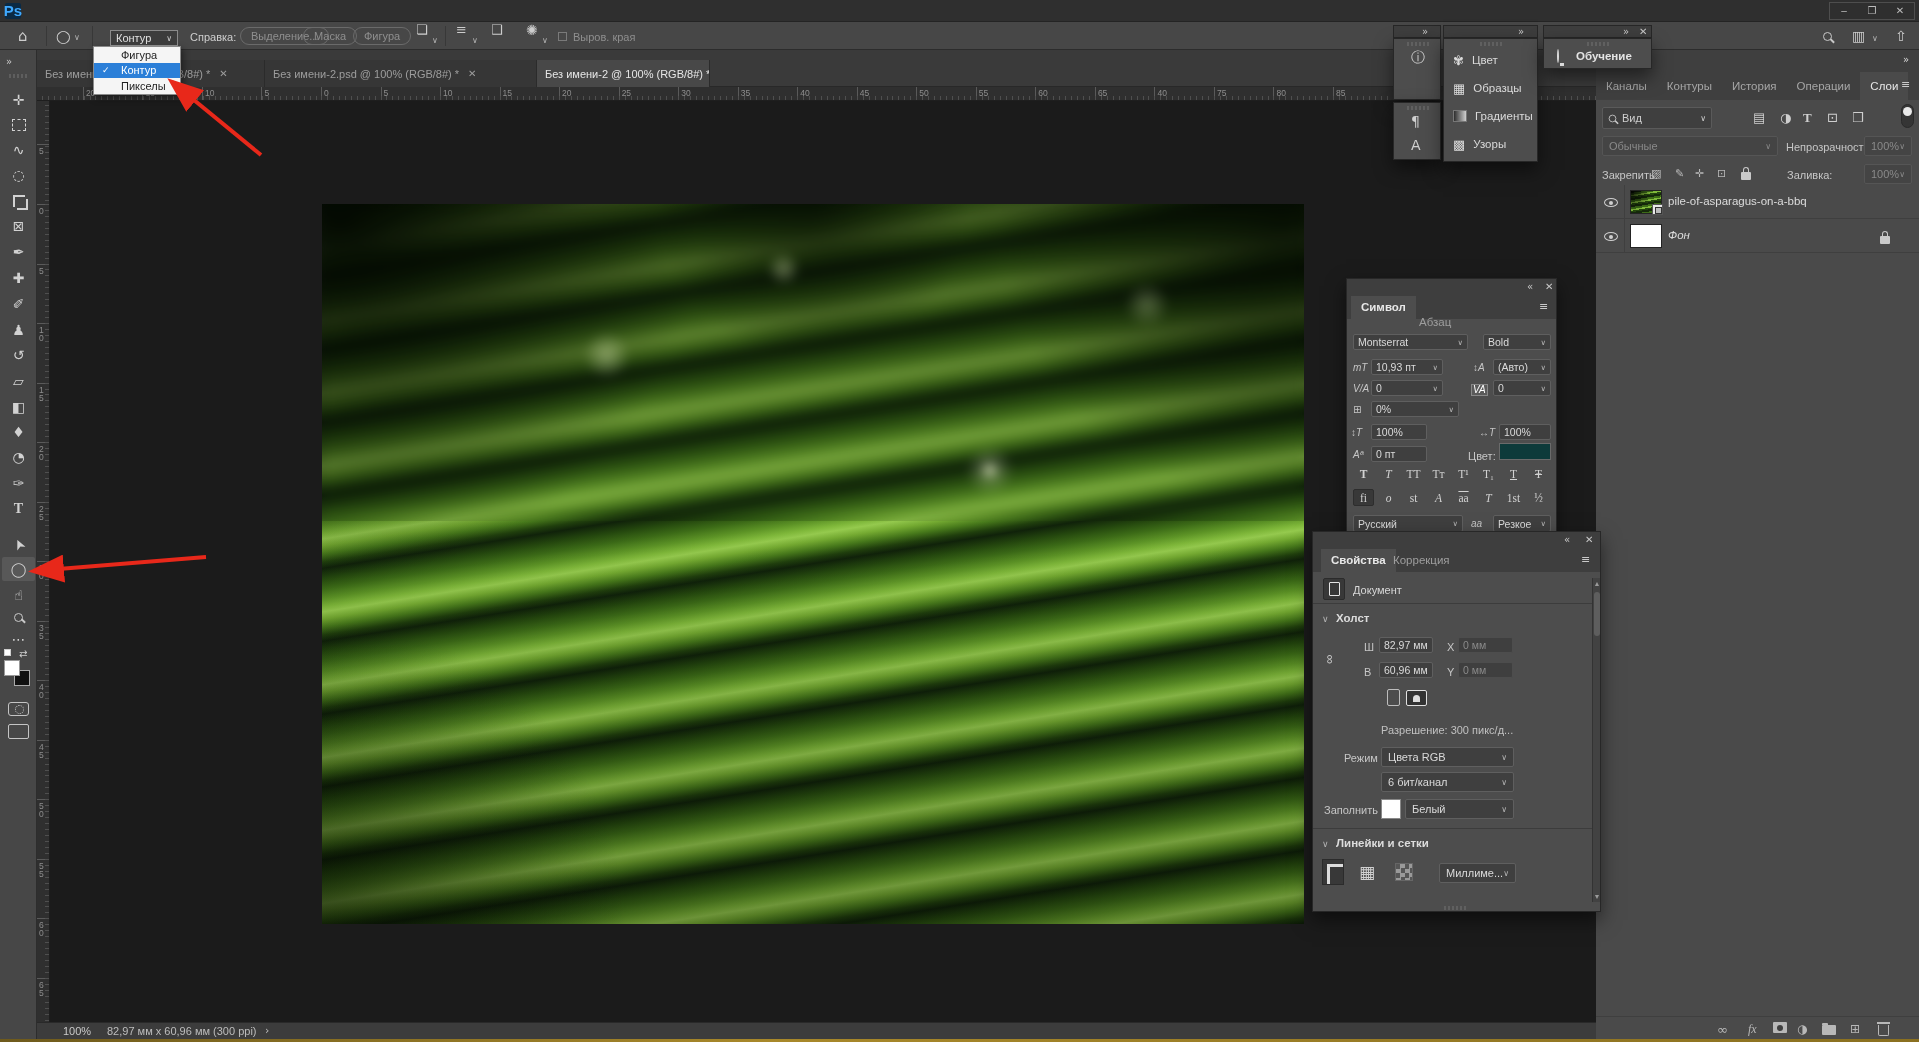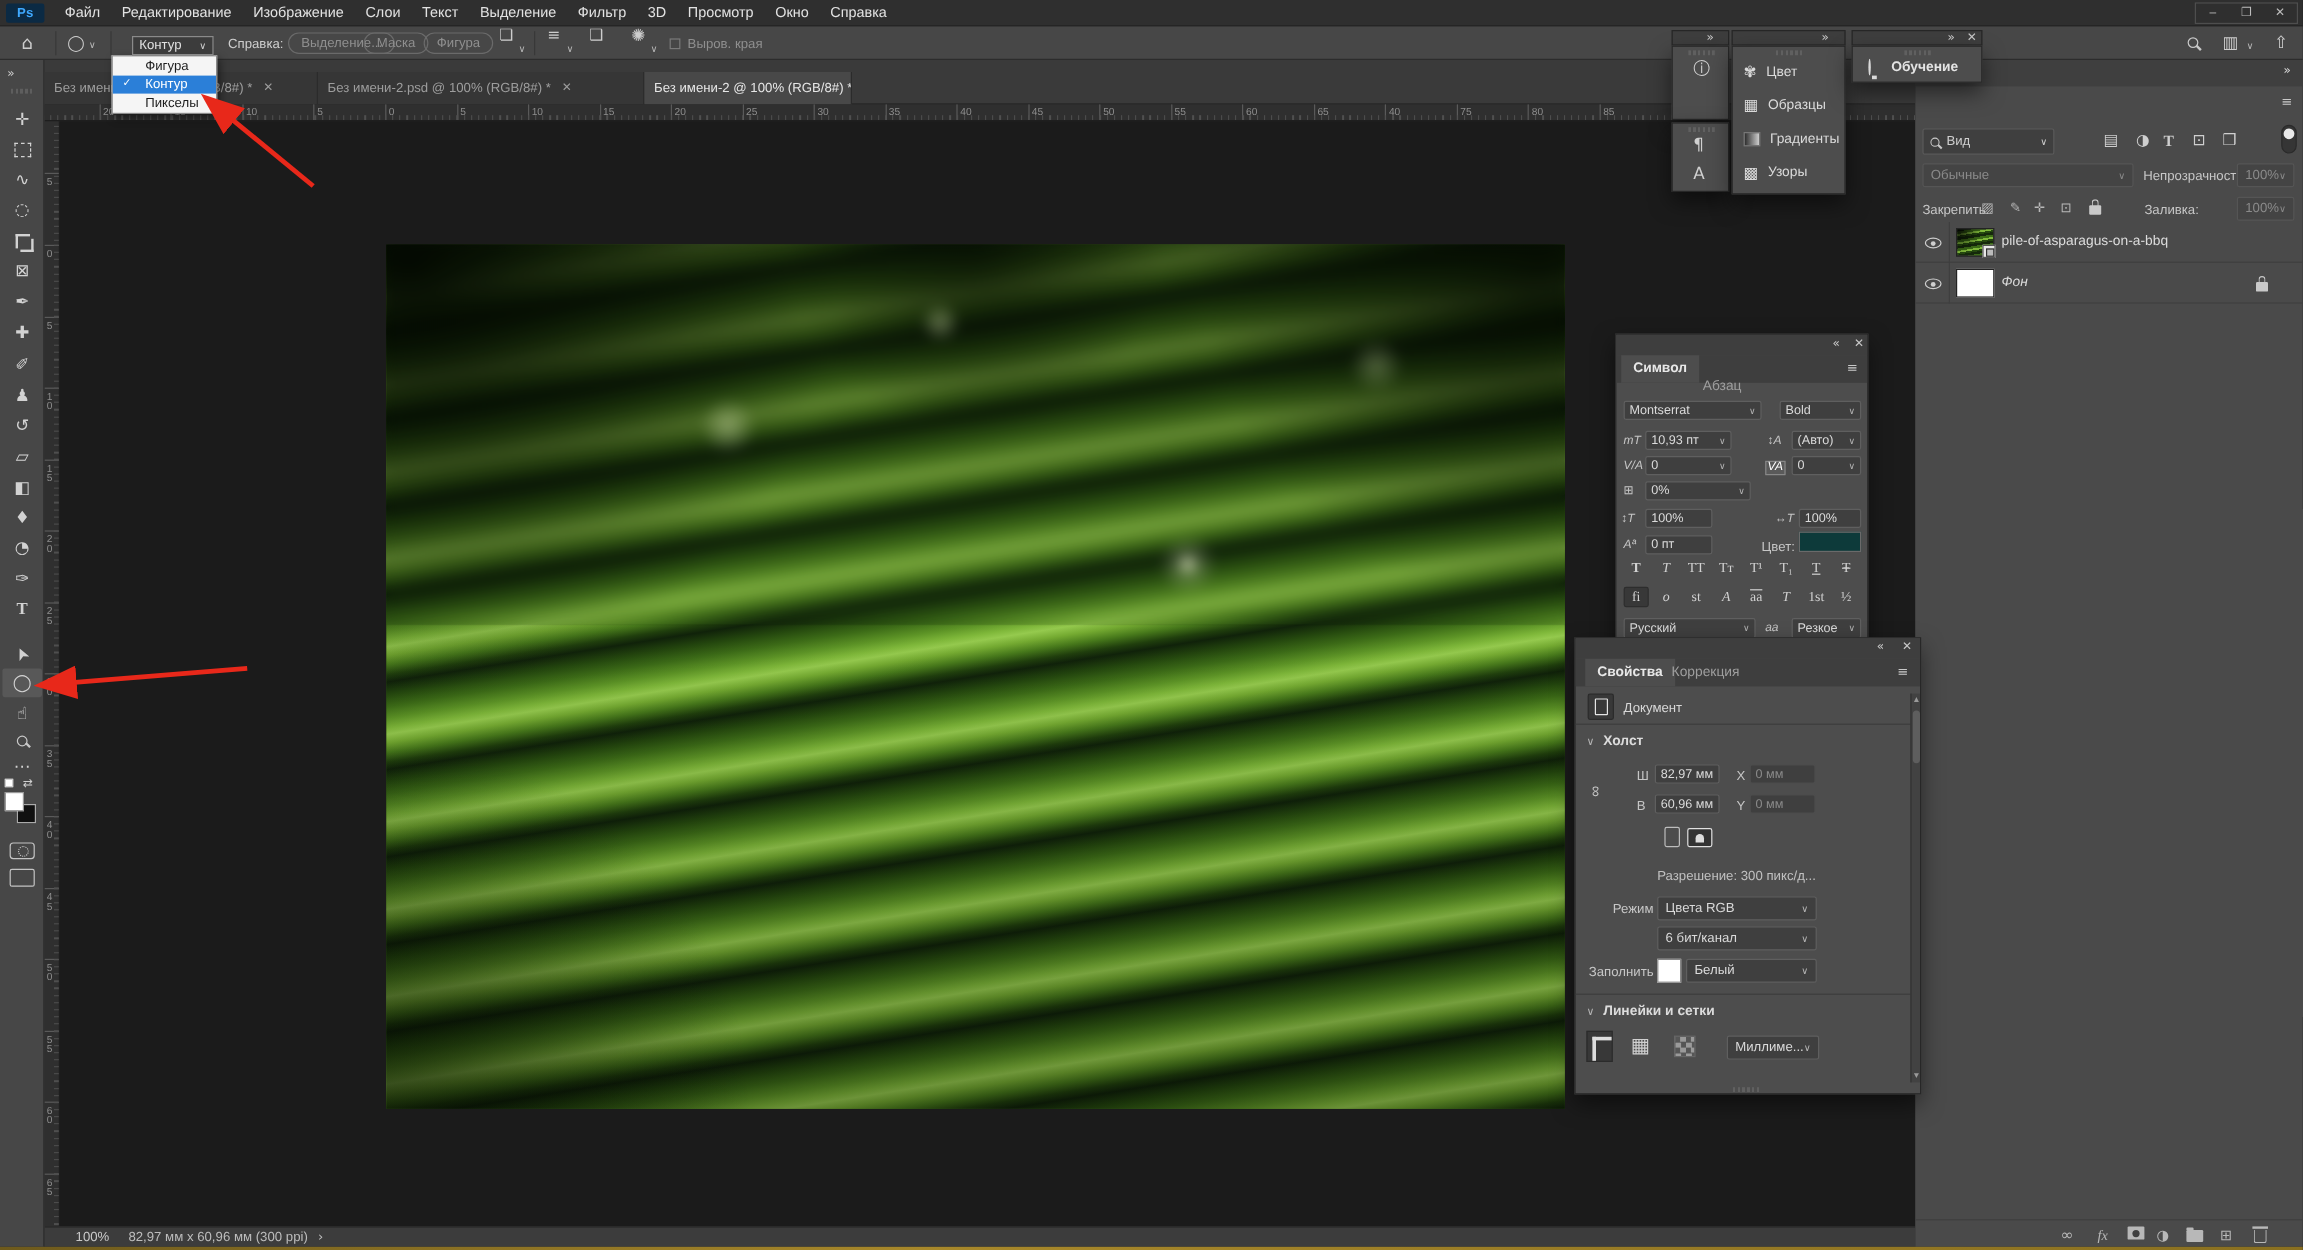--- a/index.html
+++ b/index.html
@@ -1,21 +1,21 @@
 <!DOCTYPE html>
 <html style="--accent: #2b7fd8;"><head>
 <meta charset="utf-8">
 <style>
   html,body{margin:0;padding:0;width:1919px;height:1042px;overflow:hidden;background:#1b1b1b;
     font-family:"Liberation Sans","DejaVu Sans",sans-serif;font-size:11px;color:#d6d6d6;}
   *{box-sizing:border-box;}
   .g{font-family:"DejaVu Sans",sans-serif;}
   
   #menubar{position:absolute;left:0;top:0;width:1919px;height:22px;background:#2f2f2f;border-bottom:1px solid #242424;display:flex;align-items:center;z-index:10;}
-  .pslogo{width:32px;height:16px;margin:0 8px 0 5px;background:#0b2a44;color:#3fa9ff;font-size:11px;font-weight:bold;border-radius:2px;display:flex;align-items:center;justify-content:center;}
+  .pslogo{width:16px;height:16px;margin:0 8px 0 5px;background:#0b2a44;color:#3fa9ff;font-size:15px;font-weight:bold;border-radius:2px;display:flex;align-items:center;justify-content:center;}
   .mitem{padding:0 9px;height:22px;line-height:21px;font-size:12px;color:#e2e2e2;white-space:nowrap;}
   #wincontrols{position:absolute;right:4px;top:2px;display:flex;border:1px solid #4e4e4e;}
   .wc{width:28px;height:16px;line-height:15px;text-align:center;color:#bdbdbd;font-size:10px;}
   
   #optionsbar{position:absolute;left:0;top:22px;width:1919px;height:28px;background:#474747;border-bottom:1px solid #2c2c2c;z-index:10;}
   #optionsbar .sep{position:absolute;top:4px;width:1px;height:20px;background:#383838;}
   .opticon{position:absolute;color:#cdcdcd;font-size:13px;line-height:16px;}
   .optchev{position:absolute;color:#b5b5b5;font-size:8px;}
   .optbtn{position:absolute;top:5px;height:18px;border:1px solid #6a6a6a;border-radius:10px;color:#8f8f8f;font-size:11px;line-height:16px;padding:0 10px;white-space:nowrap;}
   #modectl{position:absolute;left:110px;top:30px;width:68px;height:16px;background:#3c3c3c;border:1px solid #8a8a8a;display:flex;align-items:center;padding:0 5px;font-size:11px;color:#e0e0e0;z-index:61;}
@@ -153,33 +153,20 @@
   .mrow .ml{padding-left:6px;}
   .mrow.sel{background:var(--accent,#2b7fd8);color:#fff;}
   #annot{position:absolute;left:0;top:0;z-index:70;pointer-events:none;}
   #taskline{position:absolute;left:0;top:1039px;width:1919px;height:3px;background:linear-gradient(90deg,#6e5a1c,#a8882a 40%,#8a7020);z-index:80;}
 </style>
 </head>
 <body>
 
 <div id="menubar">
   <div class="pslogo">Ps</div>
-  <div id="menuitems" style="display:flex;">
-      <div class="mitem">Файл</div>
-      <div class="mitem">Редактирование</div>
-      <div class="mitem">Изображение</div>
-      <div class="mitem">Слои</div>
-      <div class="mitem">Текст</div>
-      <div class="mitem">Выделение</div>
-      <div class="mitem">Фильтр</div>
-      <div class="mitem">3D</div>
-      <div class="mitem">Просмотр</div>
-      <div class="mitem">Окно</div>
-      <div class="mitem">Справка</div>
-    </div>
   <div id="wincontrols">
     <div class="wc">–</div>
     <div class="wc">❐</div>
     <div class="wc">✕</div>
   </div>
 </div>
 
 <div id="optionsbar">
   <span class="opticon g" style="left:18px;top:6px;font-size:15px;">⌂</span>
   <div class="sep" style="left:46px;"></div>
@@ -404,20 +391,21 @@
   <div class="fgswatch"></div>
   <div class="bgswatch"></div>
   <div class="qmask"></div>
   <div class="scrmode"></div>
 </div>
 
 <div id="dock">
   <div id="dockstrip">
     <span class="g" style="position:absolute;left:307px;top:4px;font-size:10px;">»</span>
   </div>
+  <div id="docktabs"><div class="dtab">Каналы</div><div class="dtab">Контуры</div><div class="dtab">История</div><div class="dtab">Операции</div><div class="dtab active">Слои</div></div>
   <span class="menuburger g" style="left:305px;top:28px;">≡</span>
   <div class="sbox">
     <span class="mag" style="transform:scale(.85);"></span>
     <span>Вид</span>
     <span class="fa g">∨</span>
   </div>
   <div id="filtericons">
       <div class="ficon g" style="left: 157px;">▤</div>
       <div class="ficon g" style="left: 184px;">◑</div>
       <div class="ficon g" style="left: 207px; font-family: &quot;Liberation Serif&quot;, serif; font-weight: bold;">T</div>

